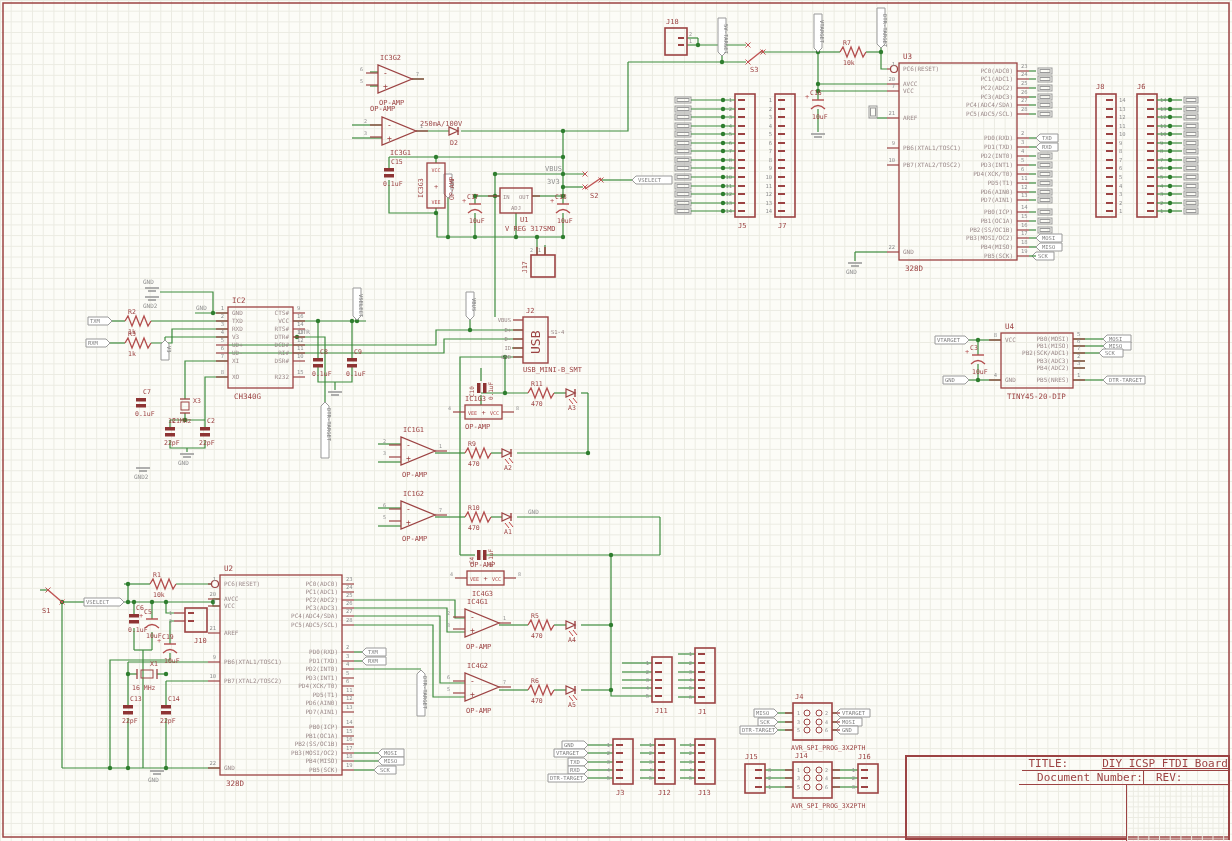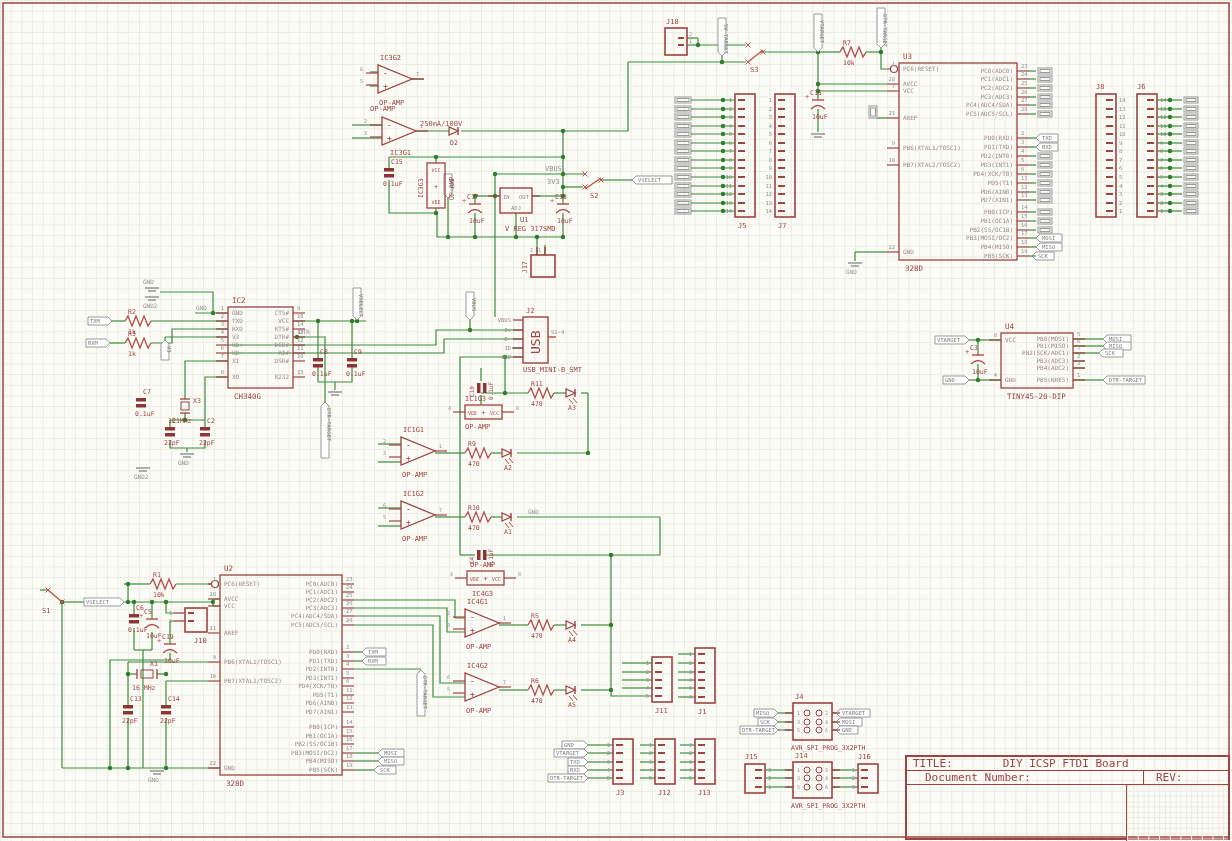--- a/index.html
+++ b/index.html
@@ -2,23 +2,23 @@
 <html><head>
 <meta charset="utf-8">
 <style>
   html,body{margin:0;padding:0;background:#fcfcf7;}
   .sheet{position:relative;width:1232px;height:841px;overflow:hidden;
     background-image:linear-gradient(#ebebe2 1px,transparent 1px),linear-gradient(90deg,#ebebe2 1px,transparent 1px);
     background-size:10.7px 10.7px;font-family:"DejaVu Sans Mono",monospace;}
   svg{position:absolute;left:0;top:0;}
   svg text{font-family:"DejaVu Sans Mono",monospace;}
   .tb{position:absolute;left:905px;top:755px;width:321px;height:81px;border:2px solid #9c4343;color:#9c4343;
-      font-size:11px;display:flex;flex-direction:column;background:transparent;}
+      font-size:11px;display:flex;flex-direction:column;background:transparent;align-items:flex-end;}
   .tb-r1{height:26px;border-bottom:1px solid #9c4343;display:flex;align-items:center;padding-left:6px;}
-  .tb-r1 .tb-val{margin-left:50px;}
+  .tb-r1 .tb-val{margin-left:34px;text-decoration:underline;}
   .tb-r2{height:28px;border-bottom:1px solid #9c4343;display:flex;align-items:stretch;}
   .tb-r2 .doc{flex:1;display:flex;align-items:center;padding-left:18px;}
   .tb-r2 .rev{width:72px;border-left:1px solid #9c4343;display:flex;align-items:center;padding-left:12px;}
   .tb-r3{flex:1;display:flex;align-items:stretch;}
   .tb-r3 .date{flex:1;display:flex;align-items:center;padding-left:6px;gap:14px;}
   .tb-r3 .sheet{width:96px;border-left:1px solid #9c4343;display:flex;align-items:center;padding-left:5px;gap:14px;}
 </style>
 </head>
 <body>
 

